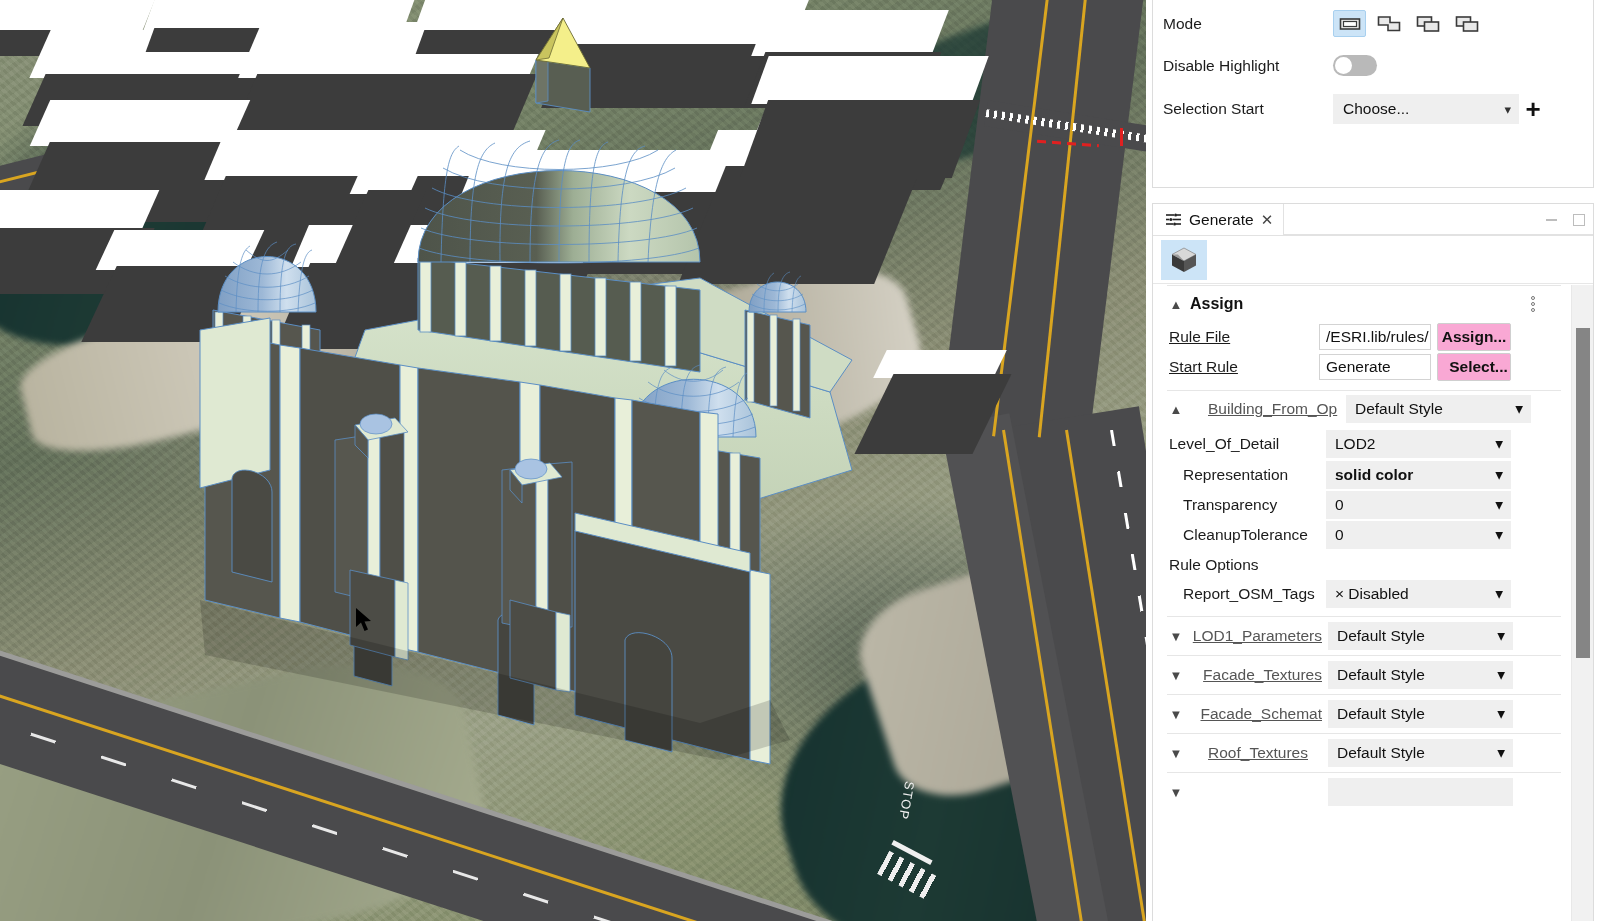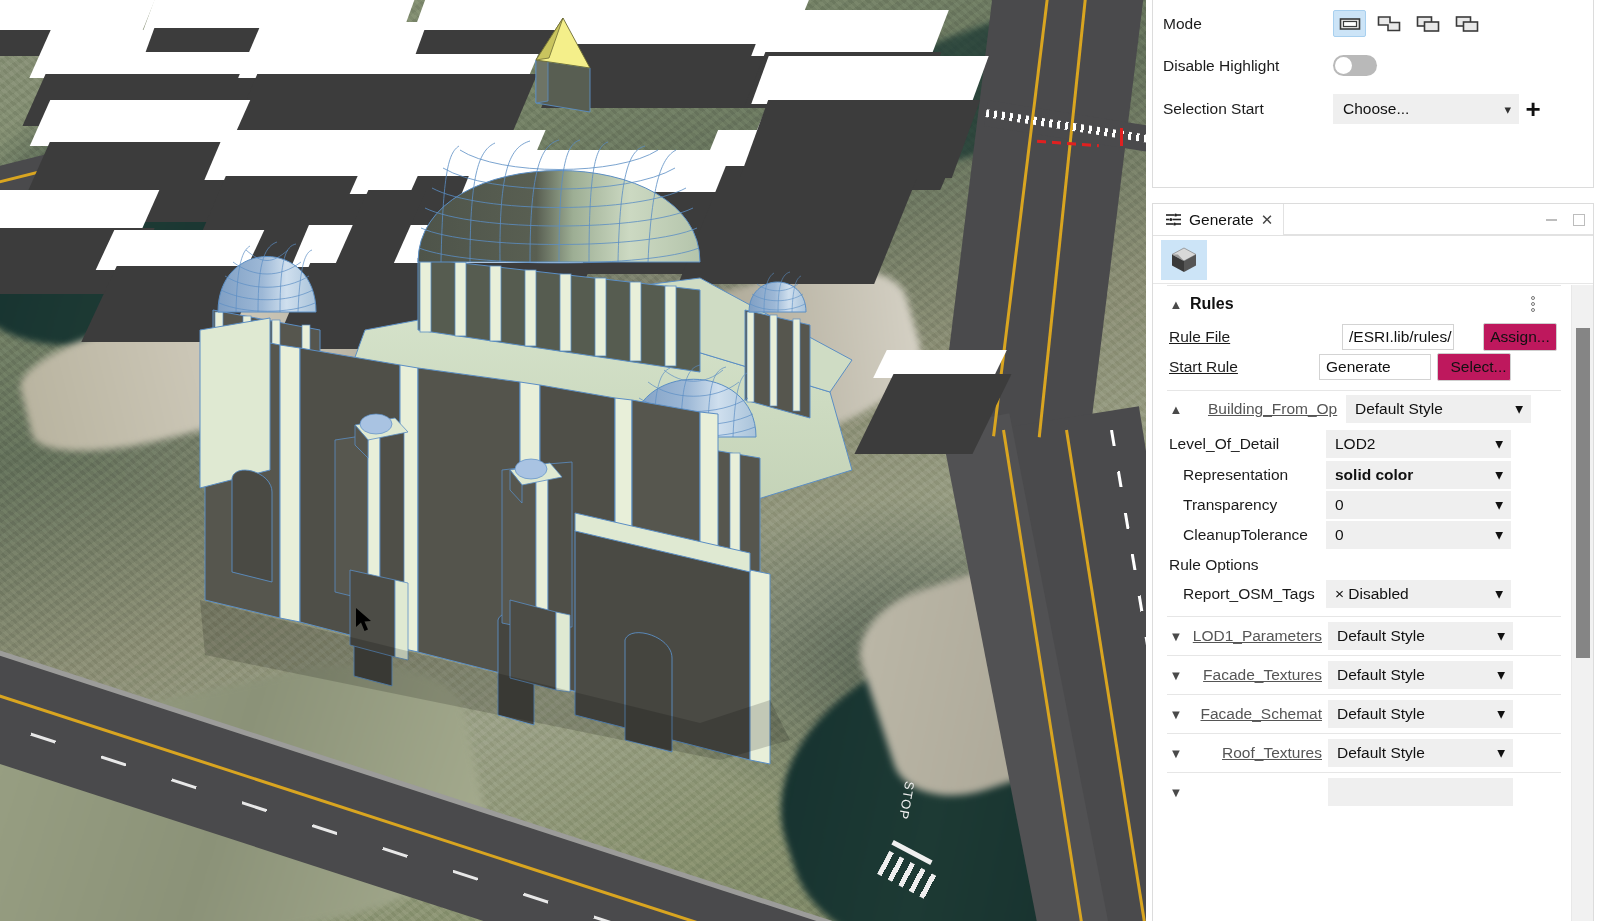--- a/index.html
+++ b/index.html
@@ -126,22 +126,22 @@
   .link.grey { color: #555; }
   .sep { height: 1px; background: #e6e6e6; margin: 0 10px 0 14px; }
   .grp-head { display: flex; align-items: center; height: 36px; padding-left: 14px; }
   .chev-ico { width: 18px; display: flex; justify-content: center; color: #4a4a4a; font-size: 13px; }
   .grp-title { font-size: 16px; font-weight: bold; color: #111; margin-left: 5px; }
   .dots { position: absolute; right: 36px; display: flex; flex-direction: column; gap: 2px; }
   .dots i { display: block; width: 4px; height: 4px; border: 1px solid #777; border-radius: 50%; }
 
   .txtfield { height: 26px; background: #fff; border: 1px solid #cfcfcf; display: flex; align-items: center; padding: 0 6px; font-size: 15.5px; color: #111; }
   .btn {
-    height: 28px; background: #be185d; border: 1px solid #cfcfcf; border-radius: 2px;
-    display: flex; align-items: center; justify-content: center; font-size: 15.5px; color: #111;
+    height: 28px; background: #f9a8d4; border: 1px solid #cfcfcf; border-radius: 2px;
+    display: flex; align-items: center; justify-content: center; font-size: 15.5px; color: #111; font-weight: bold;
   }
   .val-combo {
     background: #efefef; height: 28px; display: flex; align-items: center; justify-content: space-between;
     padding: 0 8px 0 9px; font-size: 15.5px; color: #111;
   }
   .val-combo.bold { font-weight: bold; }
 </style>
 </head>
 <body>
 
@@ -530,29 +530,29 @@
         </div>
       </div>
 
       <div class="insp-body">
         <div class="insp-scrollarea">
 
           <div class="sep"></div>
 
           <div class="grp-head" style="position:relative;">
             <span class="chev-ico">▲</span>
-            <span class="grp-title">Rules</span>
+            <span class="grp-title">Assign</span>
             <span class="dots">
                 <i></i>
                 <i></i>
                 <i></i>
               </span>
           </div>
 
-          <div class="frow" style="height:30px;gap:23px;">
+          <div class="frow" style="height:30px;">
             <div class="fname link" style="width:150px;">Rule File</div>
             <div class="txtfield" style="width:112px; border-color:#d3d3d3;">/ESRI.lib/rules/</div>
             <div class="btn" style="width:74px; margin-left:6px;">Assign...</div>
           </div>
           <div class="frow" style="height:30px;">
             <div class="fname link" style="width:150px;">Start Rule</div>
             <div class="txtfield" style="width:112px; border-color:#d3d3d3;">Generate</div>
             <div class="btn" style="width:74px; margin-left:6px;padding-left:9px;">Select...</div>
           </div>
 
@@ -637,21 +637,21 @@
             <span class="fname link grey" style="width:138px; margin-left:5px; text-align:right; padding-right:6px;">Facade_Schemat</span>
             <div class="val-combo" style="width:185px;">
               <span>Default Style</span>
               <span class="chev">▾</span>
             </div>
           </div>
           <div class="sep"></div>
 
           <div class="frow" style="height:38px; padding-left:14px;">
             <span class="chev-ico">▼</span>
-            <span class="fname link grey" style="width:138px; margin-left:5px; text-align:right; padding-right:6px;">Roof_Textures</span>
+            <span class="fname link grey" style="width:138px; margin-left:5px; text-align:right; padding-right:20px;">Roof_Textures</span>
             <div class="val-combo" style="width:185px;">
               <span>Default Style</span>
               <span class="chev">▾</span>
             </div>
           </div>
           <div class="sep"></div>
 
           <div class="frow" style="height:38px; padding-left:14px;">
             <span class="chev-ico">▼</span>
             <span class="fname link grey" style="width:138px; margin-left:5px;"></span>

